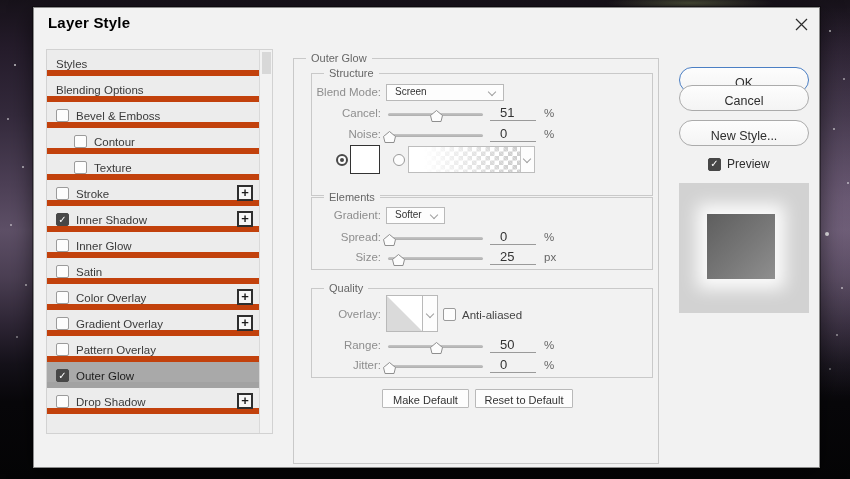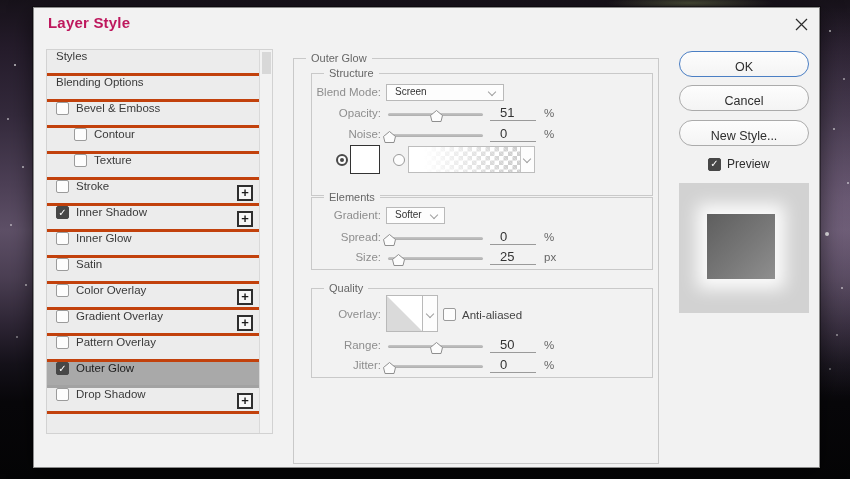--- a/index.html
+++ b/index.html
@@ -21,29 +21,29 @@
       829px 30px 0 0 rgba(255,255,255,.7), 843px 78px 0 0 rgba(255,255,255,.55),
       833px 128px 0 0 rgba(255,255,255,.65), 847px 182px 0 0 rgba(255,255,255,.6),
       826px 233px 0 1px rgba(255,255,255,.85), 841px 287px 0 0 rgba(255,255,255,.6),
       836px 334px 0 0 rgba(255,255,255,.5), 829px 368px 0 0 rgba(255,255,255,.4);
   }
 
   
   .dialog { position:absolute; left:33px; top:7px; width:787px; height:461px;
     background:#f2f2f2; border:1px solid #8b8b8b;
     box-shadow:0 0 0 1px rgba(0,0,0,.35), 0 6px 22px rgba(0,0,0,.55); }
-  .title { position:absolute; left:14px; top:6px; font-size:15px; font-weight:bold; color:#be185d; letter-spacing:.2px; }
+  .title { position:absolute; left:14px; top:6px; font-size:15px; font-weight:bold; color:#000000; letter-spacing:.2px; }
   .close { position:absolute; left:756px; top:5px; width:22px; height:22px; cursor:default; display:flex; align-items:center; justify-content:center; }
 
   
   .sidebar { position:absolute; left:12px; top:41px; width:227px; height:385px;
     background:#ececec; border:1px solid #d2d2d2; }
   .list { position:absolute; left:0; top:0; right:13px; bottom:0; }
-  .row { position:relative; height:26px; display:flex; align-items:flex-start;
-    border-bottom:3px solid #c2410c; padding-left:9px; font-size:11.5px; color:#3a3a3a; }
+  .row { position:relative; height:26px; display:flex; align-items:flex-end;
+    border-bottom:6px solid #c2410c; padding-left:9px; font-size:11.5px; color:#3a3a3a; }
   .row.indent { padding-left:27px; }
   .row.selected { background:#a9a9a9; border-bottom-color:#a2a2a2; color:#1c1c1c; }
   .cb { width:13px; height:13px; background:#fdfdfd; border:1px solid #9b9b9b; border-radius:2px;
     margin-right:7px; flex:0 0 auto; display:flex; align-items:center; justify-content:center; }
   .cb .check { display:none; color:#fff; font-size:10px; line-height:1; }
   .cb.checked { background:#474747; border-color:#474747; }
   .cb.checked .check { display:block; }
   .plusbtn { position:absolute; right:6px; top:5px; width:16px; height:16px; background:#f6f6f6;
     border:2px solid #2e2e2e; font-size:13px; font-weight:bold; color:#1a1a1a; line-height:12px;
     text-align:center; padding:0; }
@@ -237,21 +237,21 @@
 
     <div class="fieldset inner-fs fs-structure">
       <span class="legend">Structure</span>
       <div class="ctl-label" style="top:12px">Blend Mode:</div>
       <div class="dropdown" style="left:74px; top:10px; width:118px">
         <span>Screen</span>
         <span class="chev" style="right:8px; top:4px"></span>
       </div>
 
       <div class="srow" style="top:31px">
-        <div class="ctl-label">Opacity:</div>
+        <div class="ctl-label">Cancel:</div>
         <div class="track">
           <svg class="sthumb" width="13" height="12" viewBox="0 0 13 12" style="left: 51%;">
             <path d="M6.5 0.5 L12.5 5.5 L11 11.5 H2 L0.5 5.5 Z" fill="#fcfcfc" stroke="#8f8f8f"></path>
           </svg>
         </div>
         <div class="numfield">51</div>
         <span class="unit">%</span>
       </div>
 
       <div class="srow" style="top:52px">
@@ -338,23 +338,25 @@
         <div class="track">
           <svg class="sthumb" width="13" height="12" viewBox="0 0 13 12" style="left: 1%;">
             <path d="M6.5 0.5 L12.5 5.5 L11 11.5 H2 L0.5 5.5 Z" fill="#fcfcfc" stroke="#8f8f8f"></path>
           </svg>
         </div>
         <div class="numfield">0</div>
         <span class="unit">%</span>
       </div>
     </div>
 
-  </div>
-
-  <button class="pill ok" style="top:43px">OK</button>
+    <button class="defbtn" style="left:88px; top:330px; width:87px">Make Default</button>
+    <button class="defbtn" style="left:181px; top:330px; width:98px">Reset to Default</button>
+  </div>
+
+  <button class="pill ok" style="top:59px">OK</button>
   <button class="pill" style="top:77px">Cancel</button>
   <button class="pill" style="top:112px">New Style...</button>
 
   <div class="previewwrap">
     <span class="cb checked">
         <span class="check">✓</span>
       </span>
     <span class="previewlabel">Preview</span>
   </div>
 

